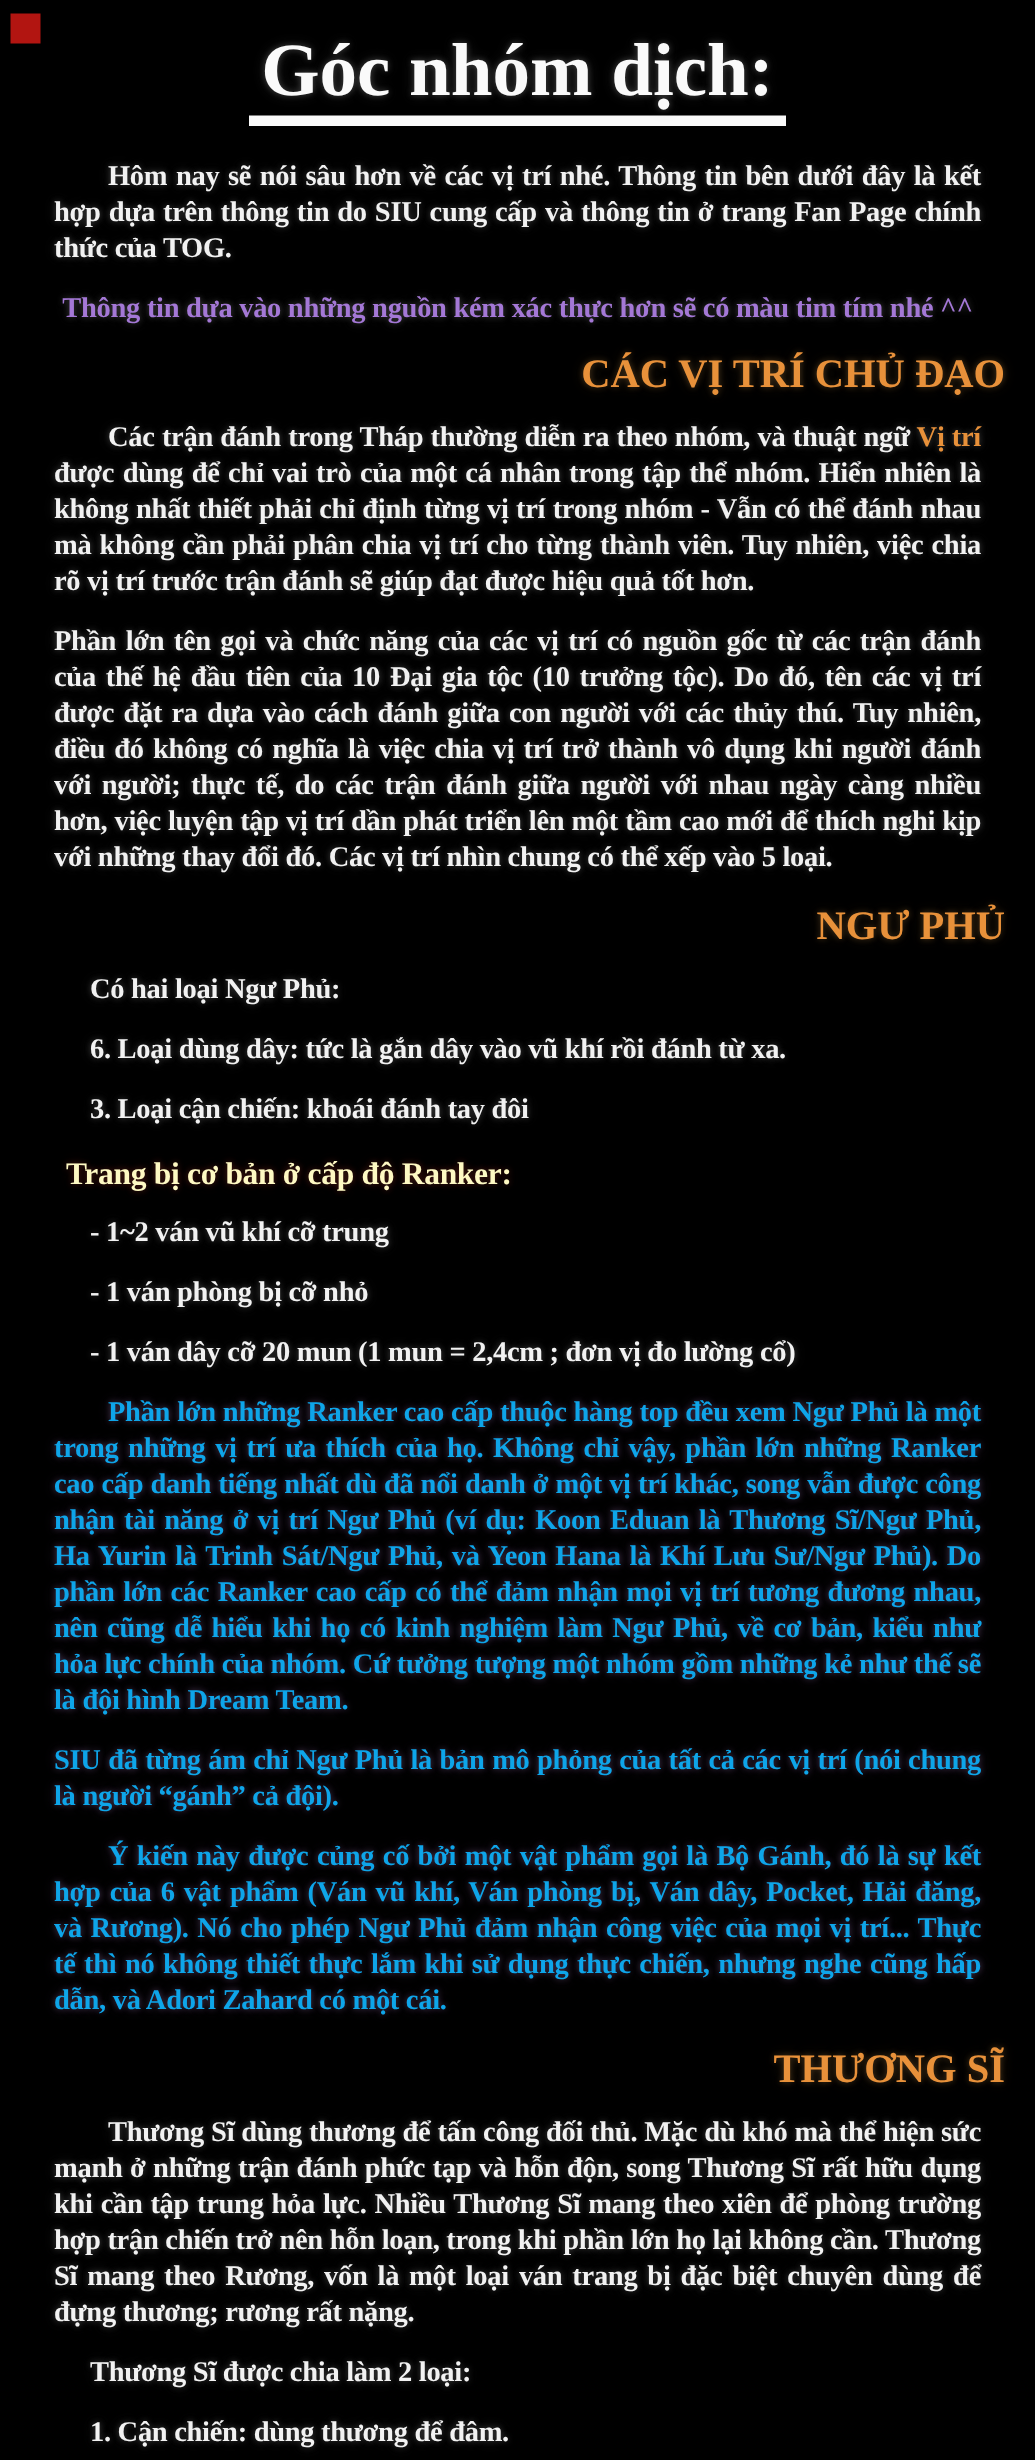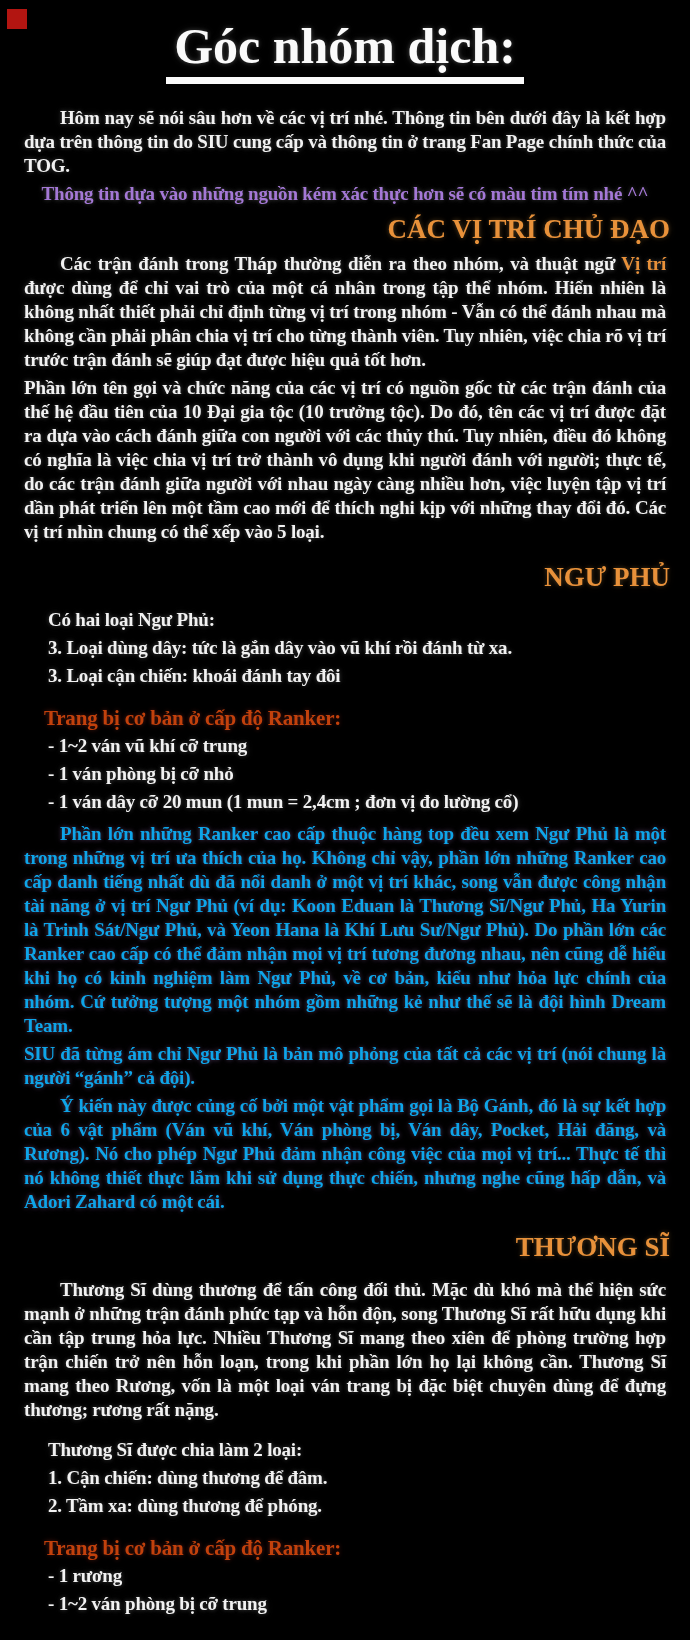--- a/index.html
+++ b/index.html
@@ -10,31 +10,31 @@
     color:#f2f2f2;
     text-shadow:0 0 4px rgba(150,150,150,.38),0 0 9px rgba(110,110,110,.28);
   }
   .corner-marker{position:absolute;left:7px;top:9px;width:20px;height:20px;background:#b21511}
   .content{padding:0 20px}
   .title-wrap{text-align:center;margin-top:20px}
   .page-title{
     display:inline-block;font-size:50px;line-height:1.05;margin:0;
     padding:0 8px 4px;border-bottom:7px solid #fafafa;color:#fafafa;font-family:Liberation Serif, serif;
   }
-  p{font-size:19px;line-height:24px;margin:4px;text-align:justify;letter-spacing:-.2px}
+  p{font-size:19px;line-height:24px;margin:16px;text-align:justify;letter-spacing:-.2px}
   .indent{text-indent:36px}
   .intro{margin-top:22px}
   .note{color:#a478d6;text-align:center}
   h2{font-size:27px;line-height:30px;color:#e8913a;text-align:right;margin:0;
      text-shadow:0 0 4px rgba(150,110,60,.45),0 0 9px rgba(110,80,40,.3)}
   .h2-main{margin:8px 0 8px}
   .h2-sec{margin:18px 0 16px}
   .list-block{margin-top:16px;padding-left:24px}
   .list-block p{text-align:left}
-  .red-head{color:#c2410c;font-size:21px;line-height:24px;margin:18px 0 2px;
+  .red-head{color:#fef9c3;font-size:21px;line-height:24px;margin:18px 0 2px;
     padding-left:24px;text-align:left;
     text-shadow:0 0 4px rgba(140,50,40,.5),0 0 9px rgba(100,40,30,.35)}
   .equip{padding-left:24px}
   .equip p{text-align:left}
   .lore{margin-top:8px}
   .lore p{color:#0ea5e9;text-shadow:0 0 4px rgba(160,120,180,.4),0 0 9px rgba(120,90,140,.3)}
   .hl{color:#e8913a}
 </style>
 </head>
 <body>
@@ -53,21 +53,21 @@
   <h2 class="h2-main">CÁC VỊ TRÍ CHỦ ĐẠO</h2>
 
   <p class="indent"><span>Các trận đánh trong Tháp thường diễn ra theo nhóm, và thuật ngữ </span><span class="hl">Vị trí</span><span> được dùng để chỉ vai trò của một cá nhân trong tập thể nhóm. Hiển nhiên là không nhất thiết phải chỉ định từng vị trí trong nhóm - Vẫn có thể đánh nhau mà không cần phải phân chia vị trí cho từng thành viên. Tuy nhiên, việc chia rõ vị trí trước trận đánh sẽ giúp đạt được hiệu quả tốt hơn.</span></p>
   <p>Phần lớn tên gọi và chức năng của các vị trí có nguồn gốc từ các trận đánh của thế hệ đầu tiên của 10 Đại gia tộc (10 trưởng tộc). Do đó, tên các vị trí được đặt ra dựa vào cách đánh giữa con người với các thủy thú. Tuy nhiên, điều đó không có nghĩa là việc chia vị trí trở thành vô dụng khi người đánh với người; thực tế, do các trận đánh giữa người với nhau ngày càng nhiều hơn, việc luyện tập vị trí dần phát triển lên một tầm cao mới để thích nghi kịp với những thay đổi đó. Các vị trí nhìn chung có thể xếp vào 5 loại.</p>
 
   <h2 class="h2-sec">NGƯ PHỦ</h2>
 
 
   <div class="list-block">
     <p>Có hai loại Ngư Phủ:</p>
-    <p>3. Loại dùng dây: tức là gắn dây vào vũ khí rồi đánh từ xa.</p>
+    <p>6. Loại dùng dây: tức là gắn dây vào vũ khí rồi đánh từ xa.</p>
     <p>3. Loại cận chiến: khoái đánh tay đôi</p>
   </div>
 
   <p class="red-head">Trang bị cơ bản ở cấp độ Ranker:</p>
   <div class="equip">
     <p>- 1~2 ván vũ khí cỡ trung</p>
     <p>- 1 ván phòng bị cỡ nhỏ</p>
     <p>- 1 ván dây cỡ 20 mun (1 mun = 2,4cm ; đơn vị đo lường cổ)</p>
   </div>
 

